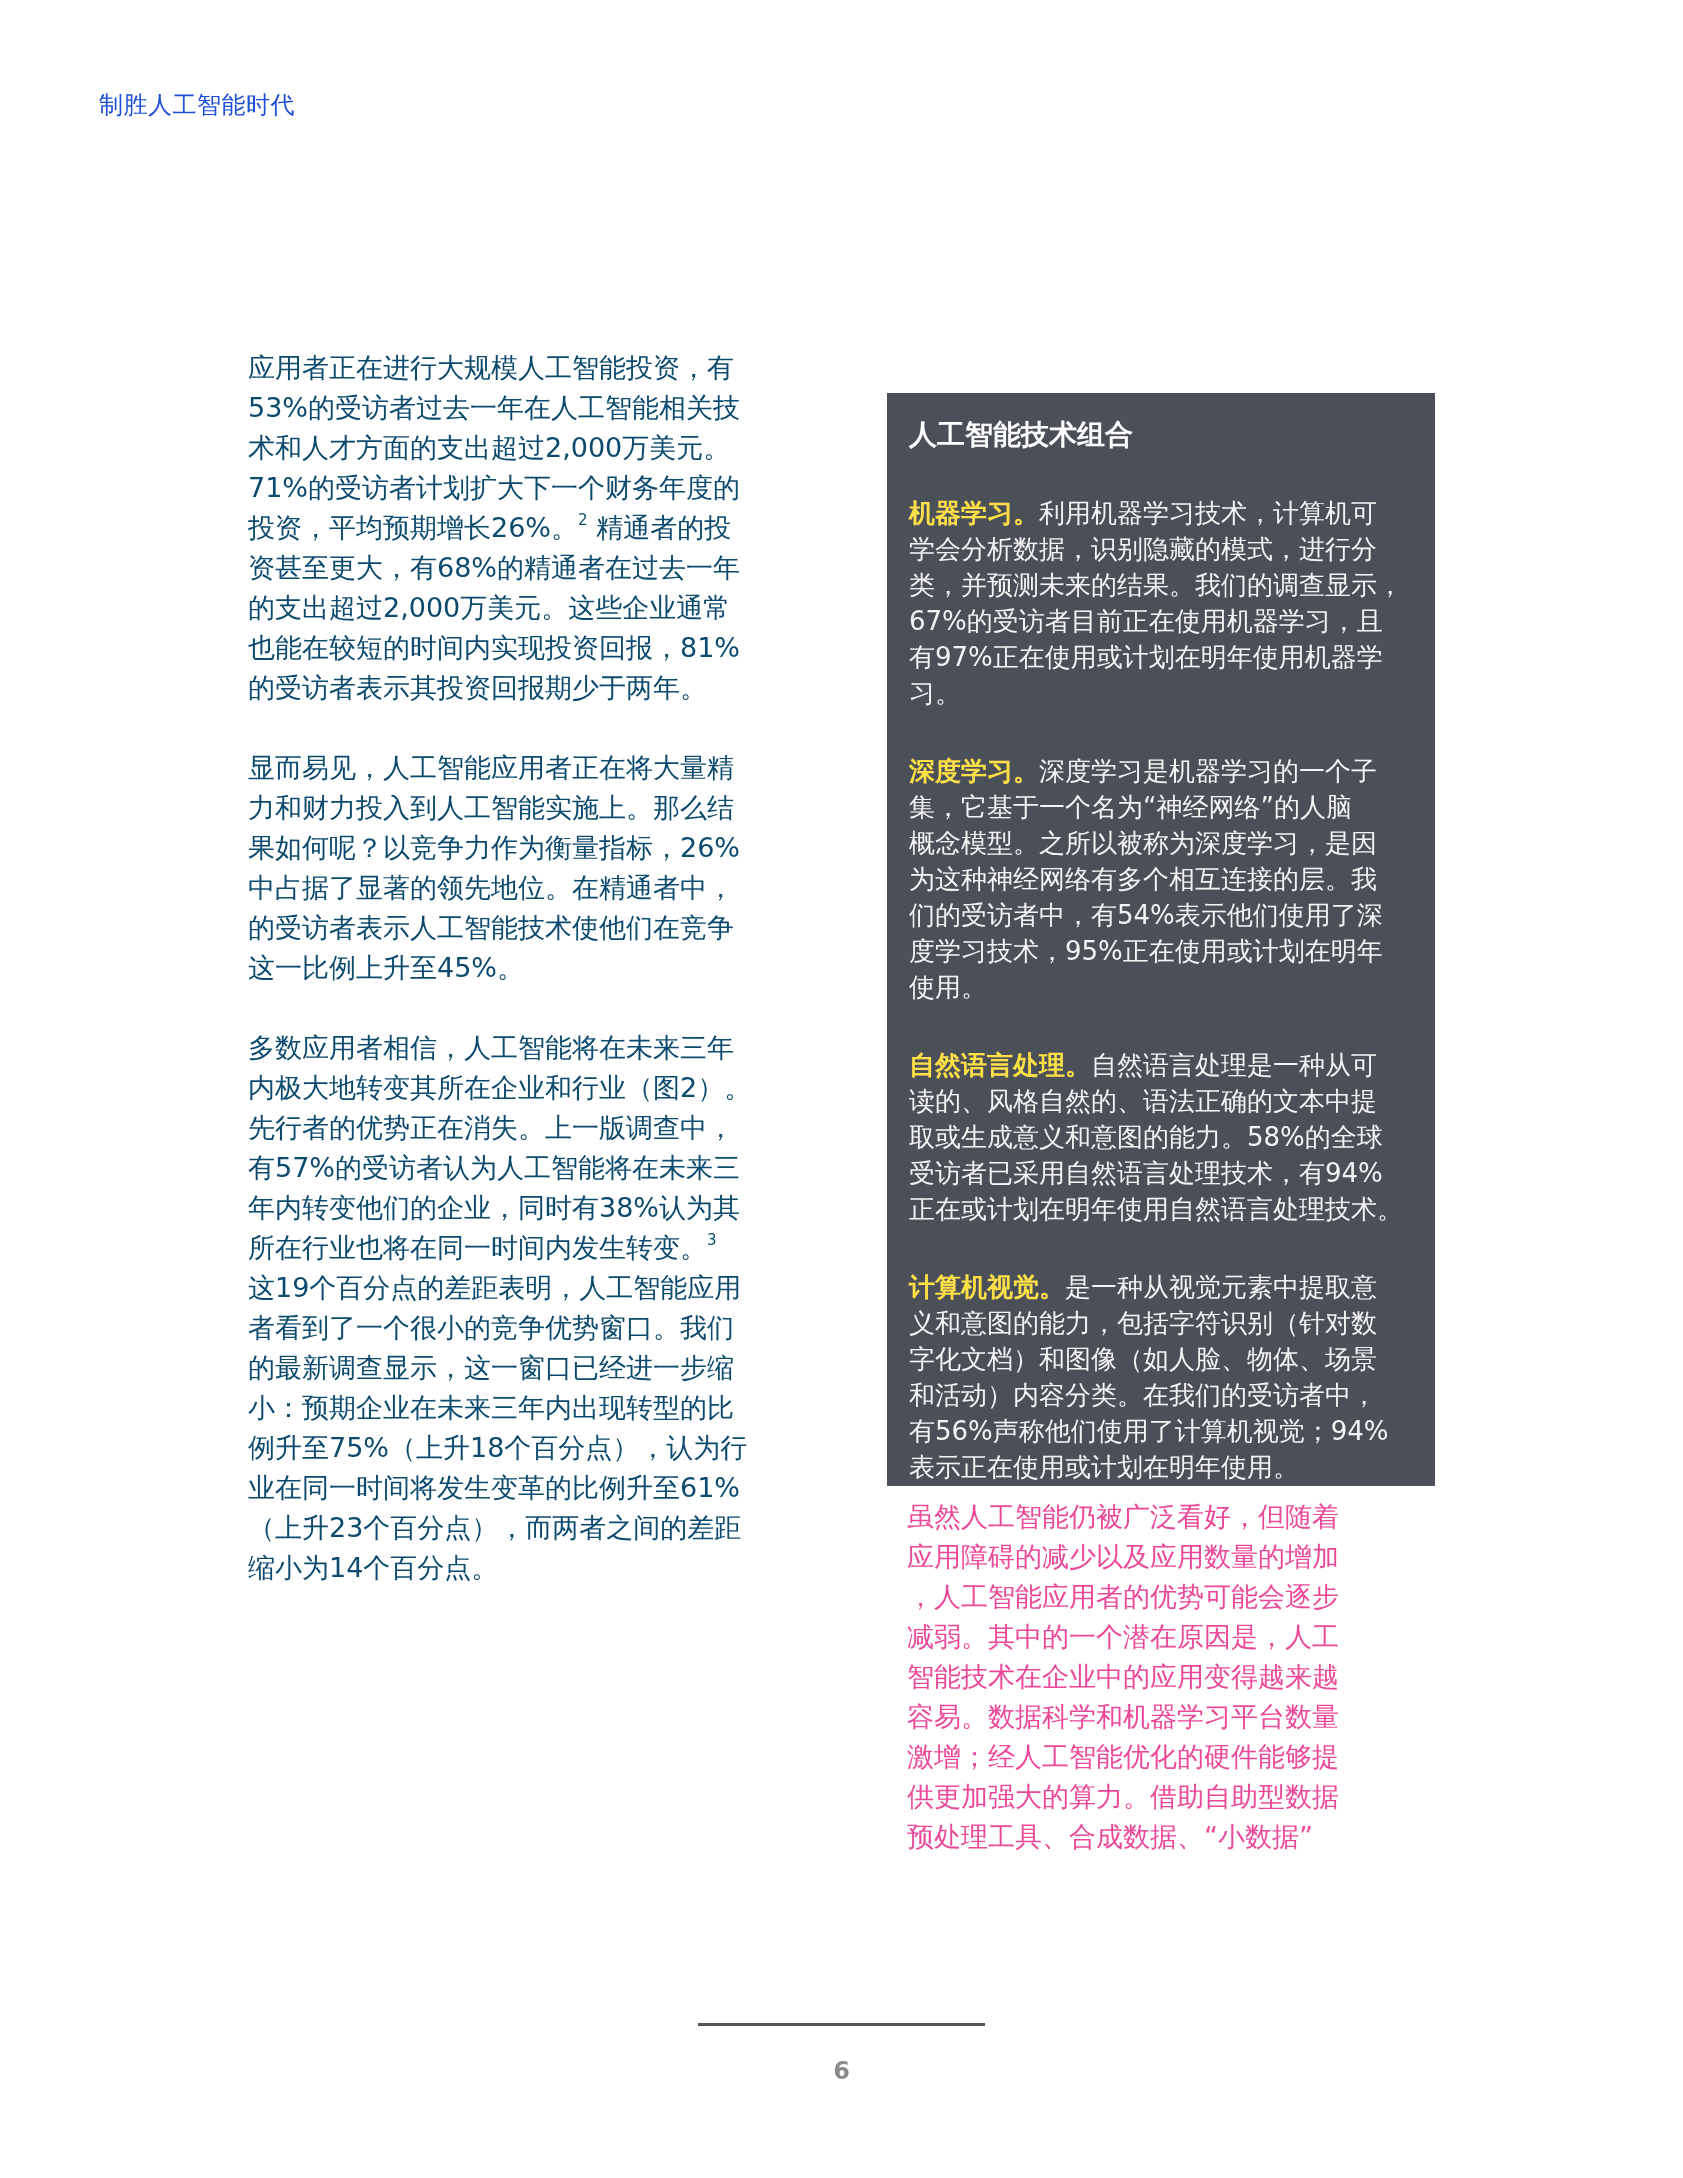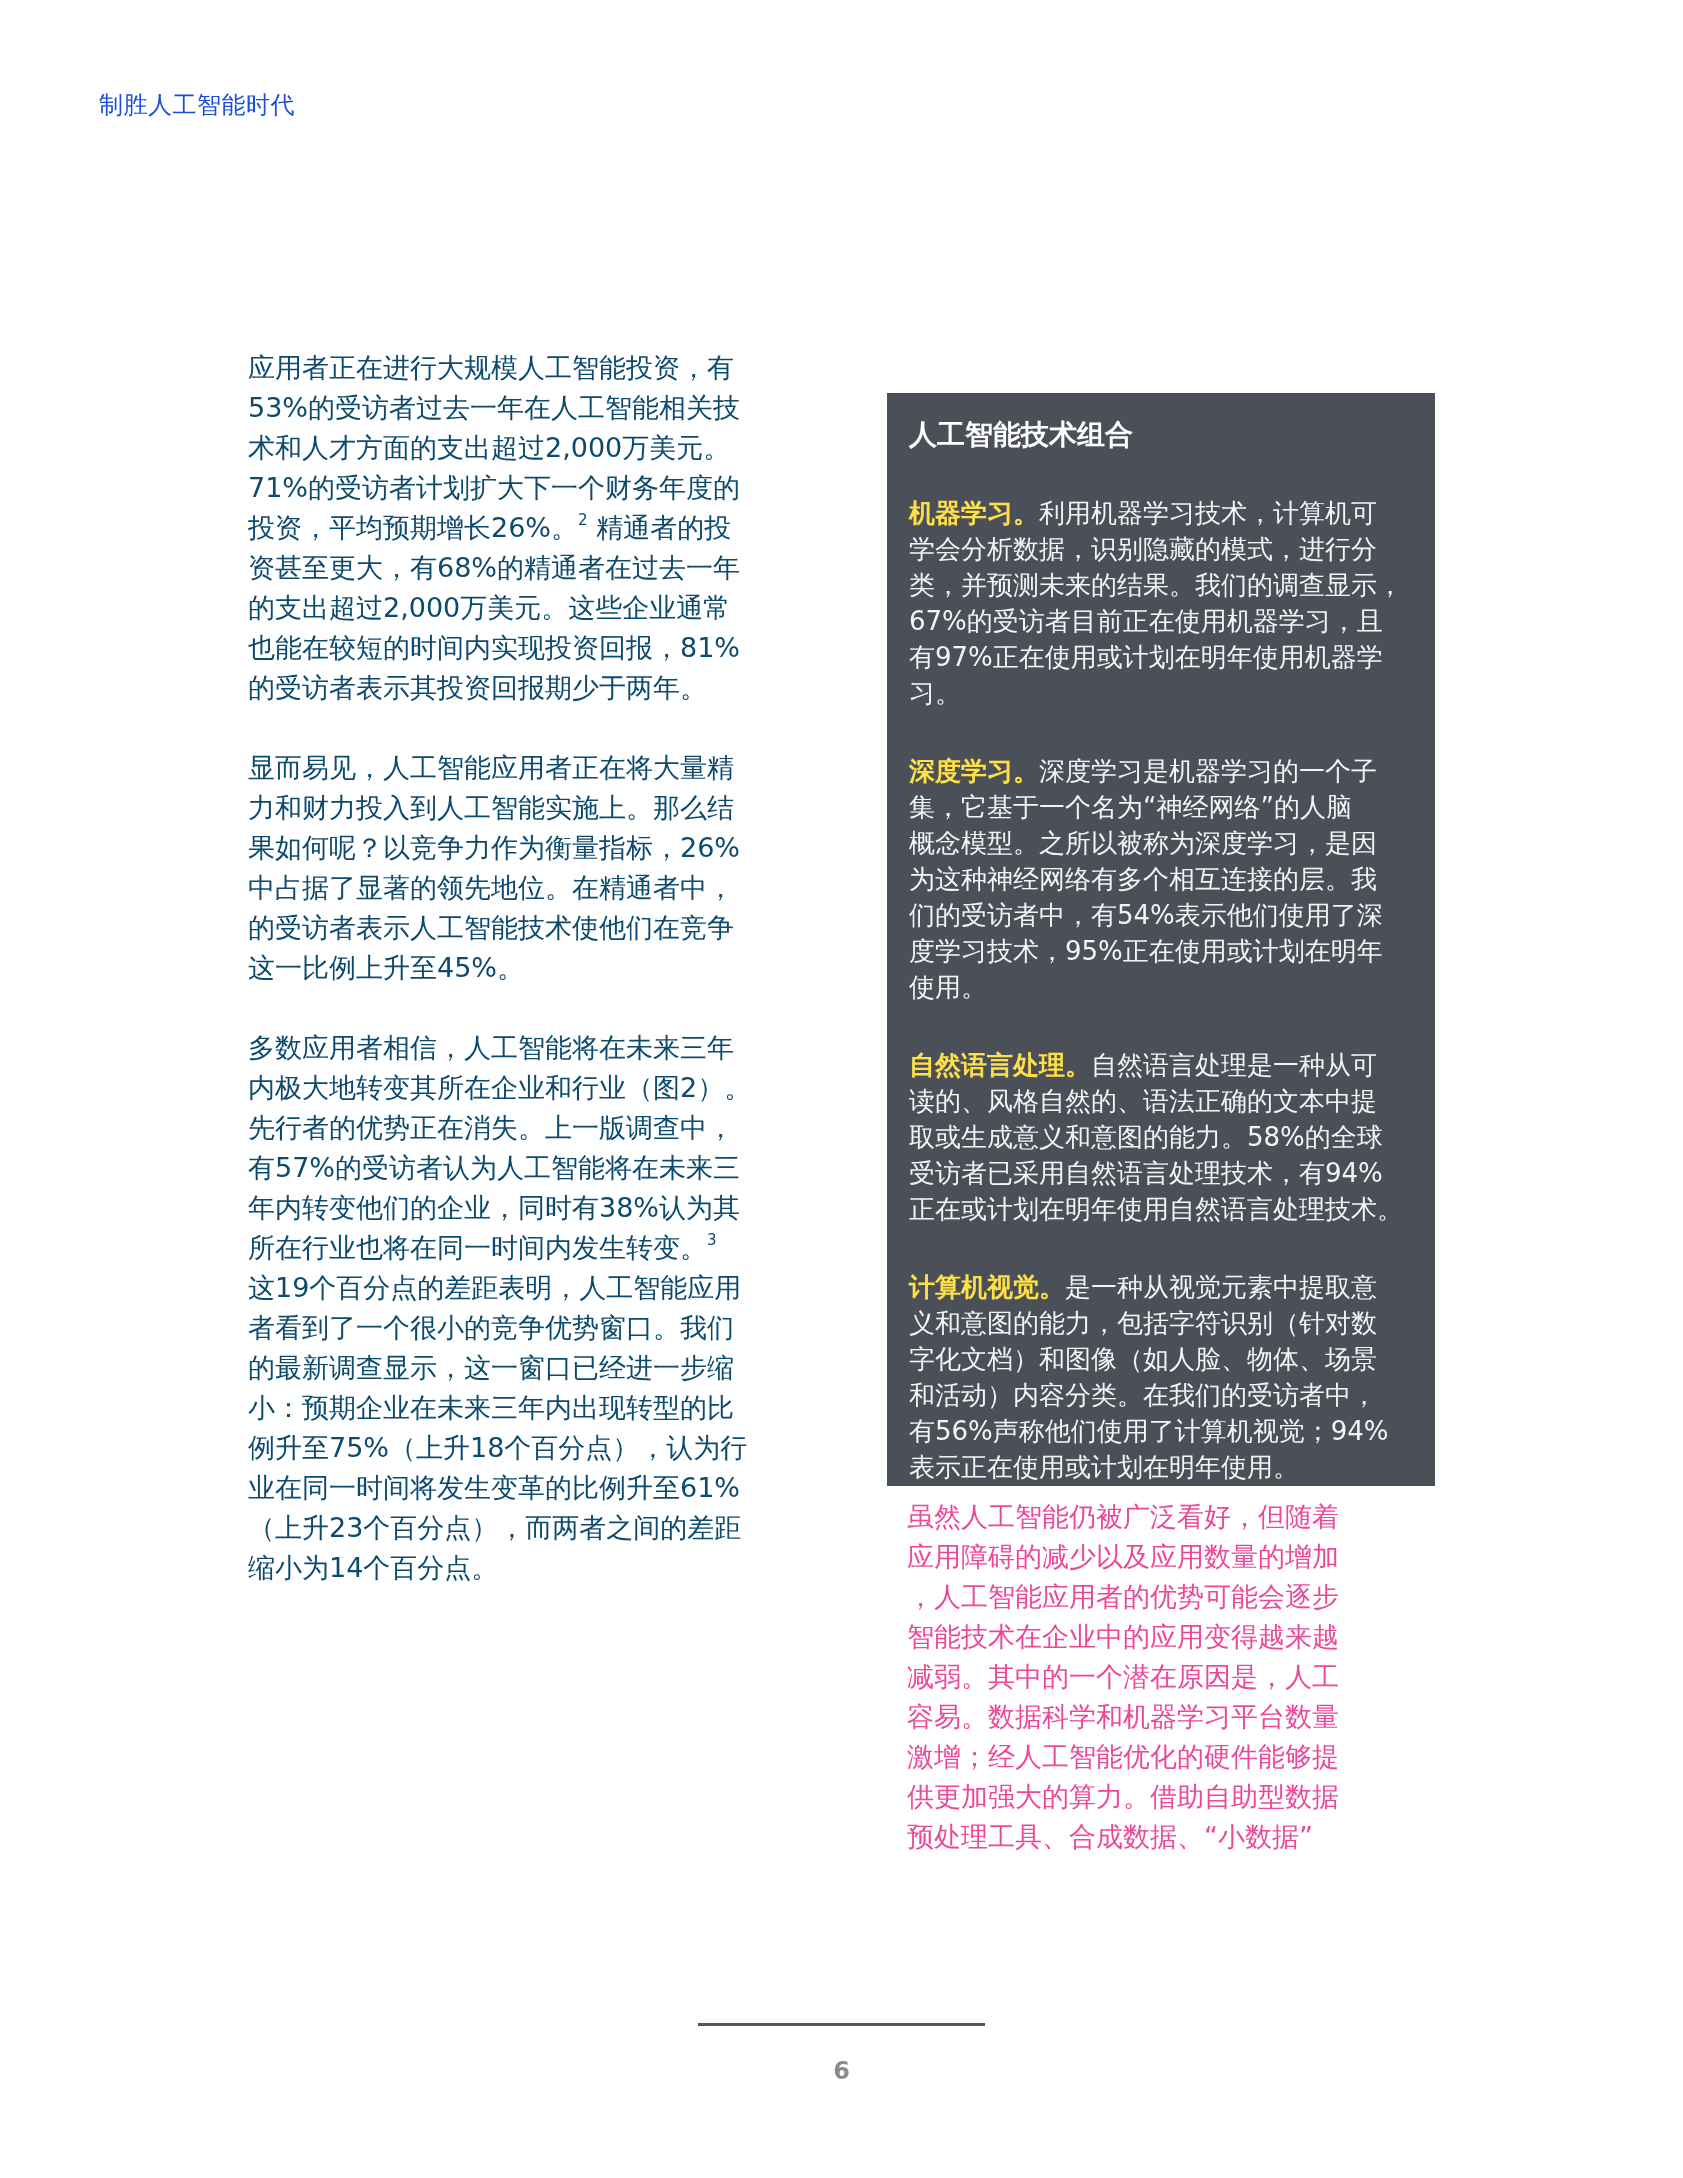--- a/index.html
+++ b/index.html
@@ -132,22 +132,22 @@
     <span class="ln">和活动）内容分类。在我们的受访者中，</span>
     <span class="ln">有56%声称他们使用了计算机视觉；94%</span>
     <span class="ln">表示正在使用或计划在明年使用。</span>
   </div>
 </aside>
 
 <div class="col-right-text">
   <span class="ln">虽然人工智能仍被广泛看好，但随着</span>
   <span class="ln">应用障碍的减少以及应用数量的增加</span>
   <span class="ln">，人工智能应用者的优势可能会逐步</span>
+  <span class="ln">减弱。其中的一个潜在原因是，人工</span>
   <span class="ln">智能技术在企业中的应用变得越来越</span>
-  <span class="ln">减弱。其中的一个潜在原因是，人工</span>
   <span class="ln">容易。数据科学和机器学习平台数量</span>
   <span class="ln">激增；经人工智能优化的硬件能够提</span>
   <span class="ln">供更加强大的算力。借助自助型数据</span>
   <span class="ln">预处理工具、合成数据、“小数据”</span>
 </div>
 
 <div class="footer-rule"></div>
 <div class="page-number">6</div>
 
 

